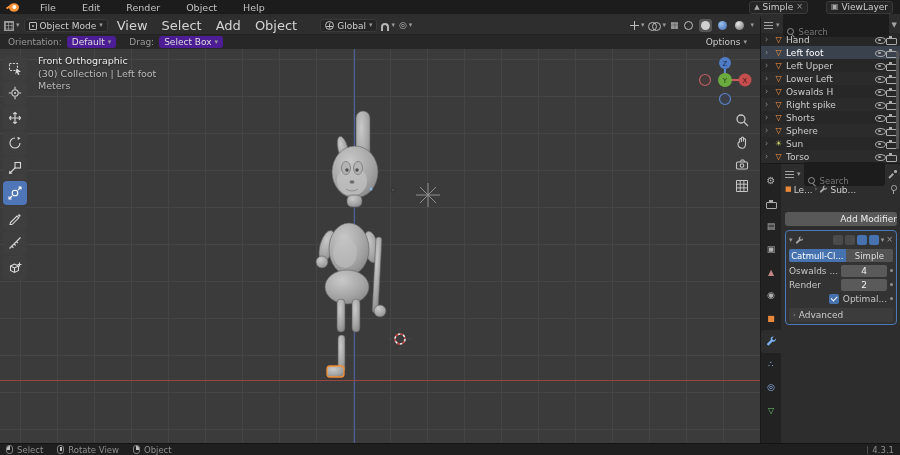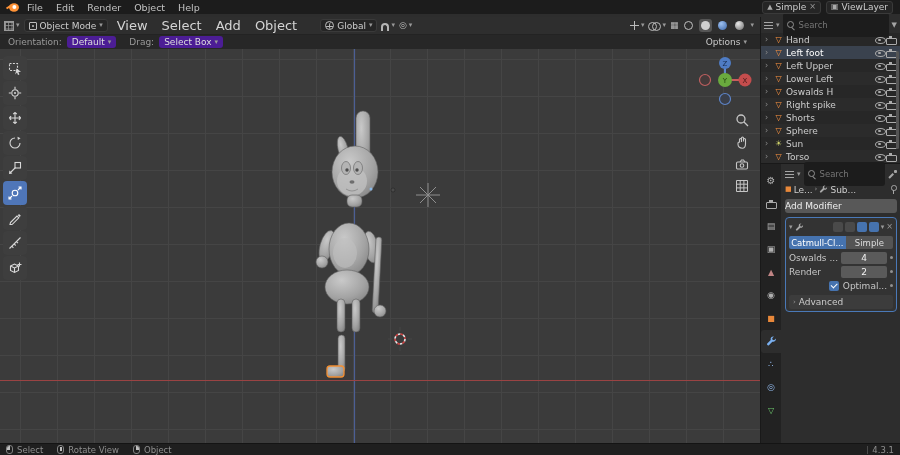--- a/index.html
+++ b/index.html
@@ -1,20 +1,20 @@
 <!DOCTYPE html>
 <html><head>
 <meta charset="utf-8">
 <style>
 *{margin:0;padding:0;box-sizing:border-box}
 html,body{width:900px;height:455px;background:#111;font-family:"DejaVu Sans",sans-serif}
 .app{position:relative;width:900px;height:455px;background:#2d2d2d;overflow:hidden;color:#c8c8c8;font-size:10px}
 
 
-.topbar{position:absolute;left:0;top:0;width:900px;height:14px;background:#1c1c1c;display:flex;align-items:center;padding:0 5px;gap:1px;z-index:5}
+.topbar{position:absolute;left:0;top:0;width:900px;height:14px;background:#1c1c1c;display:flex;align-items:center;padding:0 5px;gap:14px;z-index:5}
 .menu-item{padding:0 6px;font-size:9.5px;color:#c3c3c3}
 .tabs{display:flex;margin-left:12px;align-items:center;height:17px}
 .tab{padding:2px 7px;font-size:9.5px;color:#8f8f8f;border-radius:4px 4px 0 0}
 .tab.active{background:#3a3a3a;color:#fff}
 .tb-spacer{flex:1}
 .widget{display:flex;align-items:center;gap:3px;background:#252525;border:1px solid #3a3a3a;border-radius:3px;padding:0 4px;height:13px;font-size:9px;color:#ccc;white-space:nowrap}
 .glyph{line-height:1;display:inline-block}
 .chev{font-size:7px;color:#999;line-height:1}
 .xsm{font-size:8px;color:#9a9a9a;line-height:1}
 
@@ -74,42 +74,42 @@
 .icon-pin{width:8px;height:9px;position:relative;flex:none}
 .icon-pin::before{content:"";position:absolute;left:2px;top:0;width:3.5px;height:3.5px;border:1px solid #a5a5a5;border-radius:50%}
 .icon-pin::after{content:"";position:absolute;left:3.8px;top:4.5px;width:1px;height:4px;background:#a5a5a5}
 .icon-driver{width:9px;height:9px;position:relative;flex:none}
 .icon-driver::before{content:"";position:absolute;left:0;top:5px;width:6px;height:1.5px;background:#a5a5a5;transform:rotate(-45deg)}
 .icon-driver::after{content:"";position:absolute;left:5.5px;top:.5px;width:3px;height:3px;background:#a5a5a5;border-radius:1px}
 
 
 .outliner{position:absolute;left:760px;top:17px;width:140px;height:146px;background:#272727;border-left:1px solid #191919}
 .ol-header{height:16px;display:flex;align-items:center;gap:3px;padding:0 3px;background:#2d2d2d}
-.searchbox{flex:1;display:flex;align-items:center;gap:3px;background:#1c1c1c;border-radius:3px;height:24px;padding:0 3px;min-width:0}
+.searchbox{flex:1;display:flex;align-items:flex-end;gap:3px;background:#1c1c1c;border-radius:3px;height:24px;padding:0 3px;min-width:0}
 .searchbox input{flex:1;background:transparent;border:0;outline:0;color:#bbb;font-size:8.5px;font-family:inherit;min-width:0;width:40px}
 .ol-rows{position:relative}
 .row{height:13px;display:flex;align-items:center;padding:0 4px;font-size:9px;color:#cdcdcd}
 .row:nth-child(even){background:#2b2b2b}
 .row.active{background:#3a424e;color:#fff}
 .row .rchev{width:8px;color:#8a8a8a;font-size:8px;flex:none}
 .row .obicon{width:11px;font-size:8px;color:#ff9440;flex:none;text-align:center}
 .row .obicon.sun{color:#cfd26a}
 .row .rlabel{flex:1;padding-left:2px;overflow:hidden;white-space:nowrap}
 .ol-scroll{position:absolute;right:1px;top:18px;width:3px;height:98px;background:#545454;border-radius:2px}
 
 
 .props{position:absolute;left:760px;top:163px;width:140px;height:280px;background:#2d2d2d;border-left:1px solid #191919;border-top:1px solid #191919}
 .ptabs{position:absolute;left:0;top:0;width:20px;height:280px;background:#222;display:flex;flex-direction:column;align-items:stretch;padding-top:5px}
 .ptab{height:23px;display:flex;align-items:center;justify-content:center;font-size:10px;color:#9e9e9e}
 .ptab.active{background:#2d2d2d;border-radius:3px 0 0 3px}
 .pmain{position:absolute;left:20px;top:0;width:120px;height:280px;padding:2px 4px}
 .props-header{height:16px;display:flex;align-items:center;gap:3px}
 .breadcrumb{height:15px;display:flex;align-items:center;gap:2px;font-size:9px;color:#ccc;white-space:nowrap}
 .bc-spacer{flex:1}
-.addmod{height:14px;background:#585858;border-radius:3px;display:flex;align-items:center;justify-content:flex-start;font-size:9px;color:#eee;margin:2px 0 4px}
+.addmod{height:14px;background:#585858;border-radius:3px;display:flex;align-items:center;justify-content:flex-end;font-size:9px;color:#eee;margin:15px 0 4px}
 .modpanel{border:1px solid #4a79b8;border-radius:4px;background:#333;padding:2px 3px}
 .mp-header{height:14px;display:flex;align-items:center;gap:2px}
 .mp-spacer{flex:1}
 .toggle{width:10px;height:10px;border-radius:2px;background:#4a4a4a;flex:none}
 .toggle.on{background:#4673af}
 .seg{display:flex;height:13px;margin:2px 0}
 .seg-a{flex:1.2;background:#4673af;color:#fff;border-radius:2px 0 0 2px;display:flex;align-items:center;justify-content:center;font-size:8.5px;overflow:hidden;white-space:nowrap}
 .seg-b{flex:1;background:#545454;color:#ddd;border-radius:0 2px 2px 0;display:flex;align-items:center;justify-content:center;font-size:8.5px}
 .frow{display:flex;align-items:center;height:13px;margin:1px 0;font-size:9px;color:#c6c6c6}
 .frow .flabel{flex:1;overflow:hidden;white-space:nowrap}
@@ -277,20 +277,25 @@
       </g>
       <circle cx="393" cy="141" r="2" fill="#4a4a4a" stroke="#1e1e1e" stroke-width=".5"></circle>
       <circle cx="371" cy="140" r="1.5" fill="#89b8e8"></circle>
       <g transform="translate(400,290)">
         <path d="M-8 0h-4M8 0h4M0 -8v-4M0 8v4" stroke="#464646" stroke-width="1"></path>
         <circle r="5" fill="none" stroke="#e6e6e6" stroke-width="1.6" stroke-dasharray="2.6 2.6"></circle>
         <circle r="5" fill="none" stroke="#cf4444" stroke-width="1.6" stroke-dasharray="2.6 2.6" stroke-dashoffset="2.6"></circle>
       </g>
     </svg>
 
+    <div class="vp-overlay">
+      <div class="l1">Front Orthographic</div>
+      <div>(30) Collection | Left foot</div>
+      <div>Meters</div>
+    </div>
 
     <div class="vp-toolbar">
       <div class="tool-btn">
         <svg width="14" height="14" viewBox="0 0 14 14">
             <rect x="1.5" y="2.5" width="8" height="7" fill="none" stroke="#d8d8d8" stroke-dasharray="2 1.4"></rect>
             <path d="M8.5 7.5l4.5 3.2-2.6.4 1 2.4-1.4.5-1-2.4-1.8 1.9z" fill="#d8d8d8"></path>
           </svg>
       </div>
       <div class="tool-btn">
         <svg width="14" height="14" viewBox="0 0 14 14">

